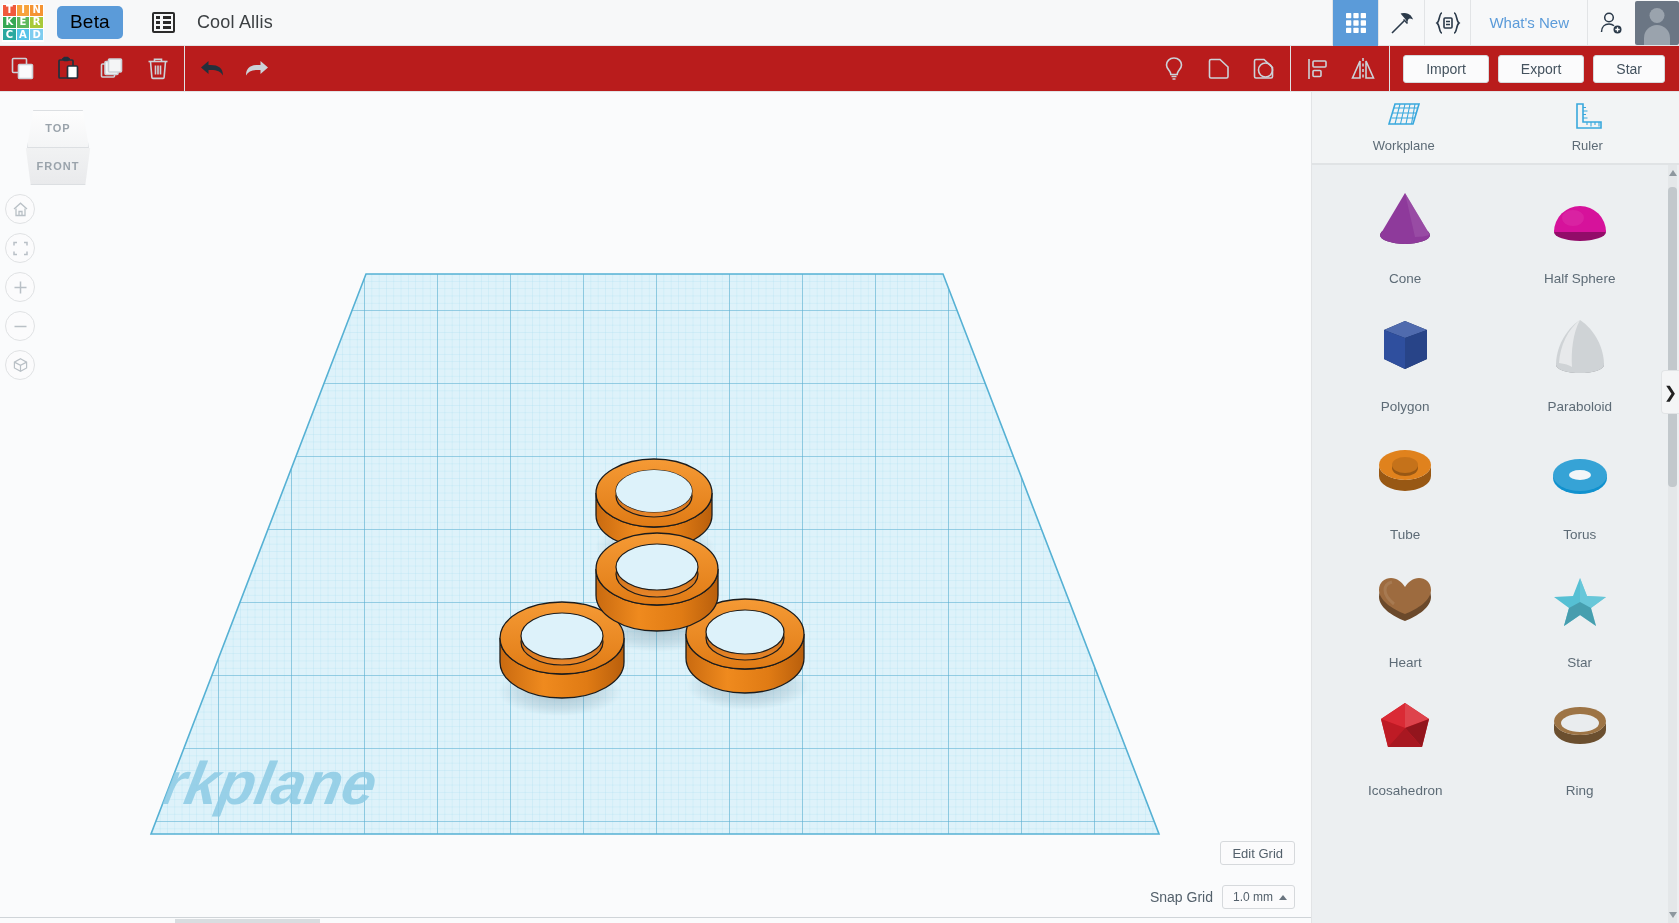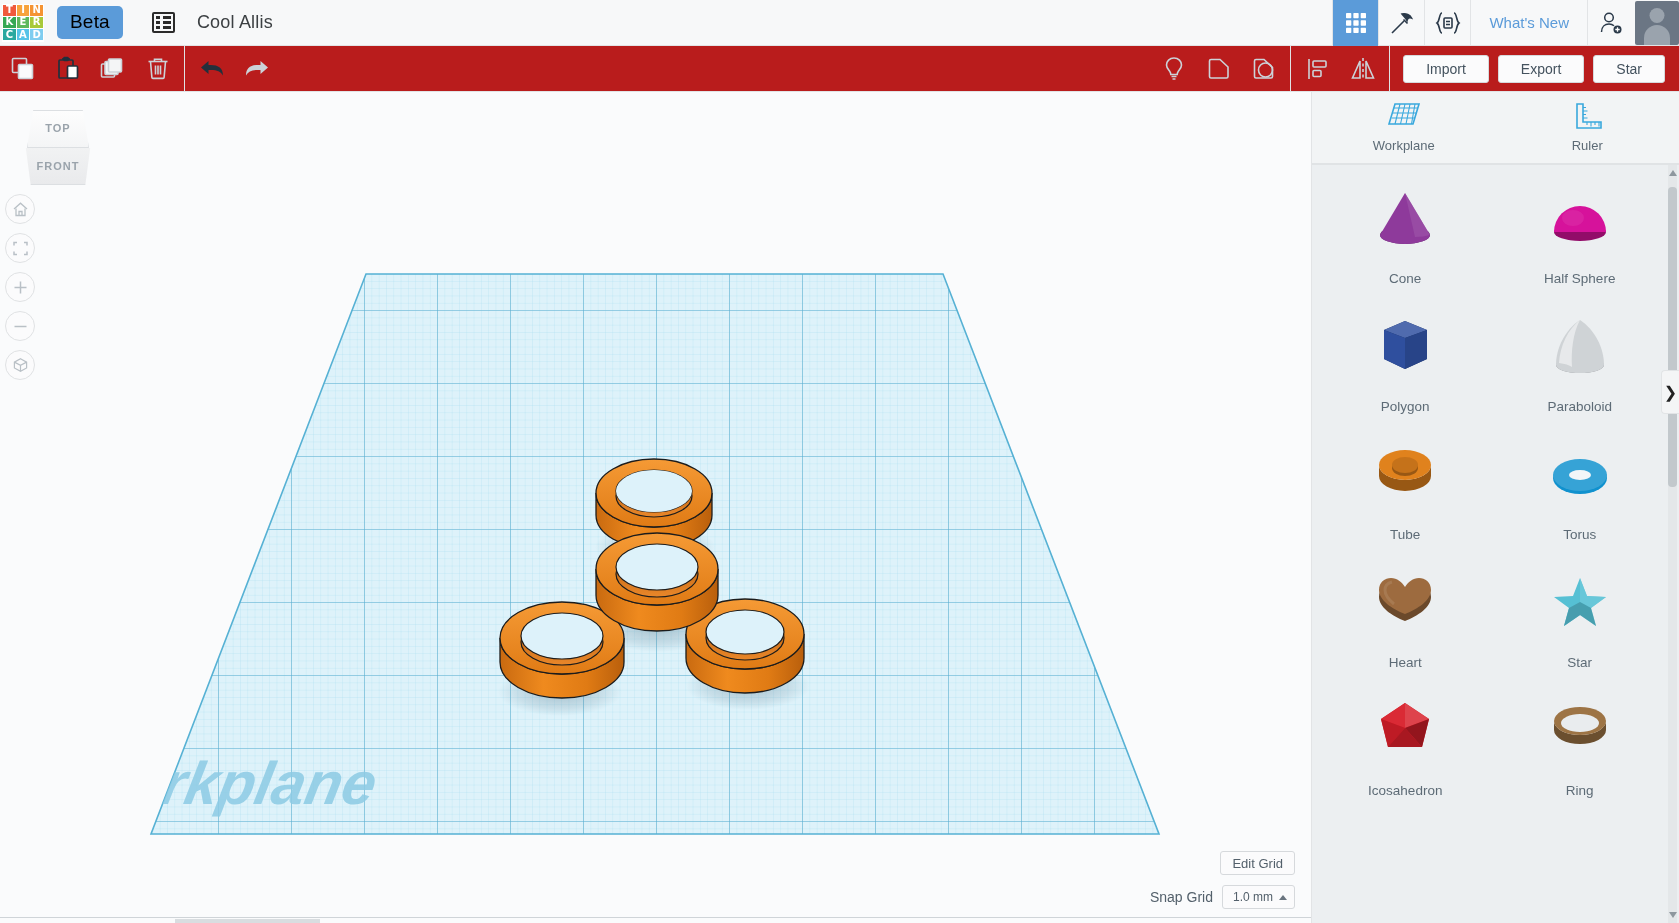--- a/index.html
+++ b/index.html
@@ -132,21 +132,21 @@
 
   
   .collapse-handle {
     position: absolute; right: 0; top: 370px; width: 18px; height: 44px;
     background: #f4f5f6; border: 1px solid #e2e4e6; border-right: none;
     border-radius: 4px 0 0 4px; display: flex; align-items: center;
     justify-content: center; font-size: 16px; color: #222; cursor: pointer; z-index: 6;
   }
 
   .edit-grid-btn {
-    position: absolute; right: 16px; bottom: 48px; height: 24px; padding: 0 11px;
+    position: absolute; right: 16px; bottom: 58px; height: 24px; padding: 0 11px;
     border: 1px solid #d6d9dc; border-radius: 3px; background: #fbfbfc;
     color: #53606b; font-size: 13px; display:flex; align-items:center; cursor: pointer;
   }
   .snap-row {
     position: absolute; right: 16px; bottom: 14px;
     display: flex; align-items: center; gap: 9px;
   }
   .snap-label { font-size: 14px; color: #53606b; }
   .snap-select {
     height: 24px; padding: 0 7px 0 10px; border: 1px solid #d6d9dc; border-radius: 3px;

